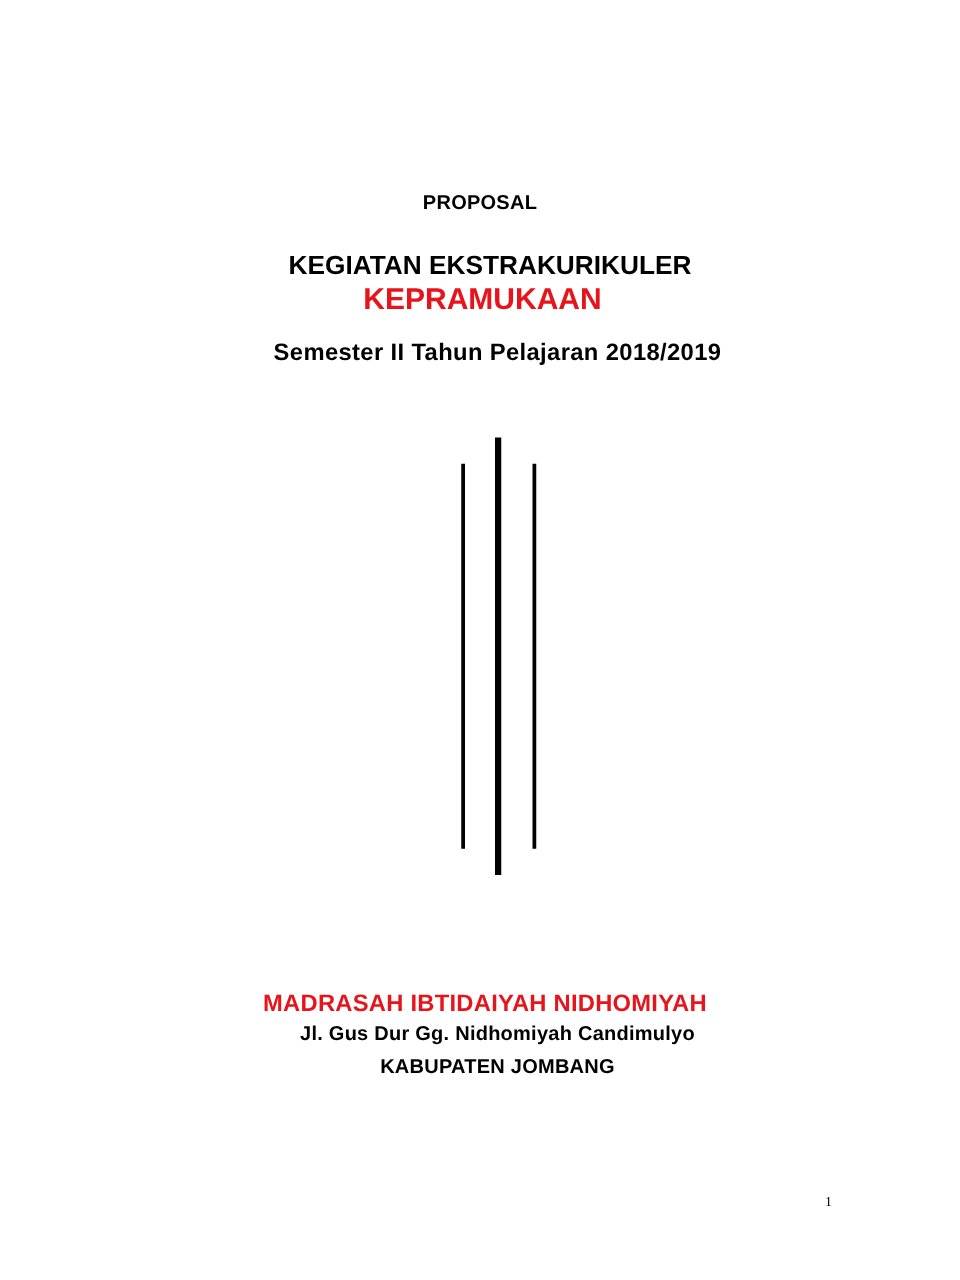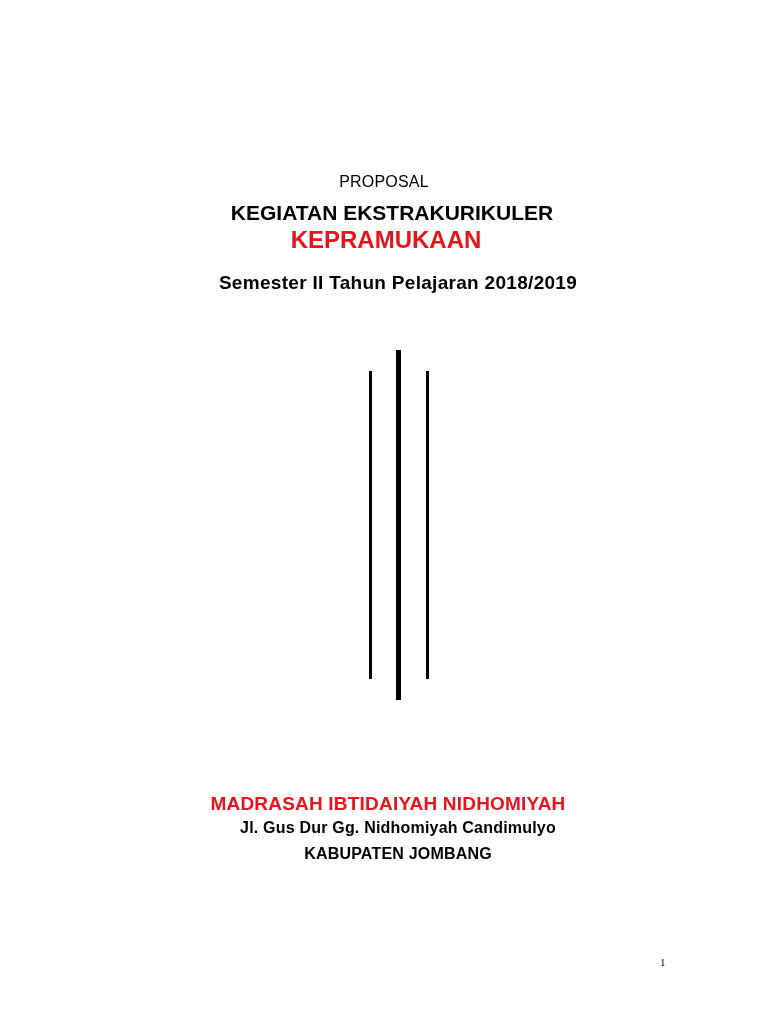--- a/index.html
+++ b/index.html
@@ -1,18 +1,18 @@
 <!DOCTYPE html>
 <html><head>
   <meta charset="utf-8">
   <style>
     html, body { margin: 0; padding: 0; background: #ffffff; }
     body { width: 768px; height: 1024px; position: relative; overflow: hidden; font-family: "Liberation Sans", sans-serif; color: #000; }
     .abs { position: absolute; left: 0; width: 768px; text-align: center; white-space: nowrap; }
-    .proposal { top: 173px; font-size: 16px; font-weight: normal; letter-spacing: 0.2px; }
+    .proposal { top: 154px; font-size: 16px; font-weight: bold; letter-spacing: 0.2px; }
     .kegiatan { top: 201px; font-size: 21px; font-weight: bold; left: 8px; }
     .kepramukaan { top: 226px; font-size: 24px; font-weight: bold; color: #e8141c; left: 2px; }
     .semester { top: 272px; font-size: 19px; font-weight: bold; left: 14px; letter-spacing: 0.3px; }
     .line { position: absolute; background: #000; }
     .madrasah { top: 793px; font-size: 19px; font-weight: bold; color: #e8141c; left: 4px; letter-spacing: 0.2px; }
     .alamat { top: 819px; font-size: 16px; font-weight: bold; left: 14px; letter-spacing: 0.2px; }
     .kabupaten { top: 845px; font-size: 16px; font-weight: bold; left: 14px; letter-spacing: 0.2px; }
     .pagenum { position: absolute; top: 956px; left: 660px; font-size: 11px; font-family: "Liberation Serif", serif; }
   </style>
 </head>

